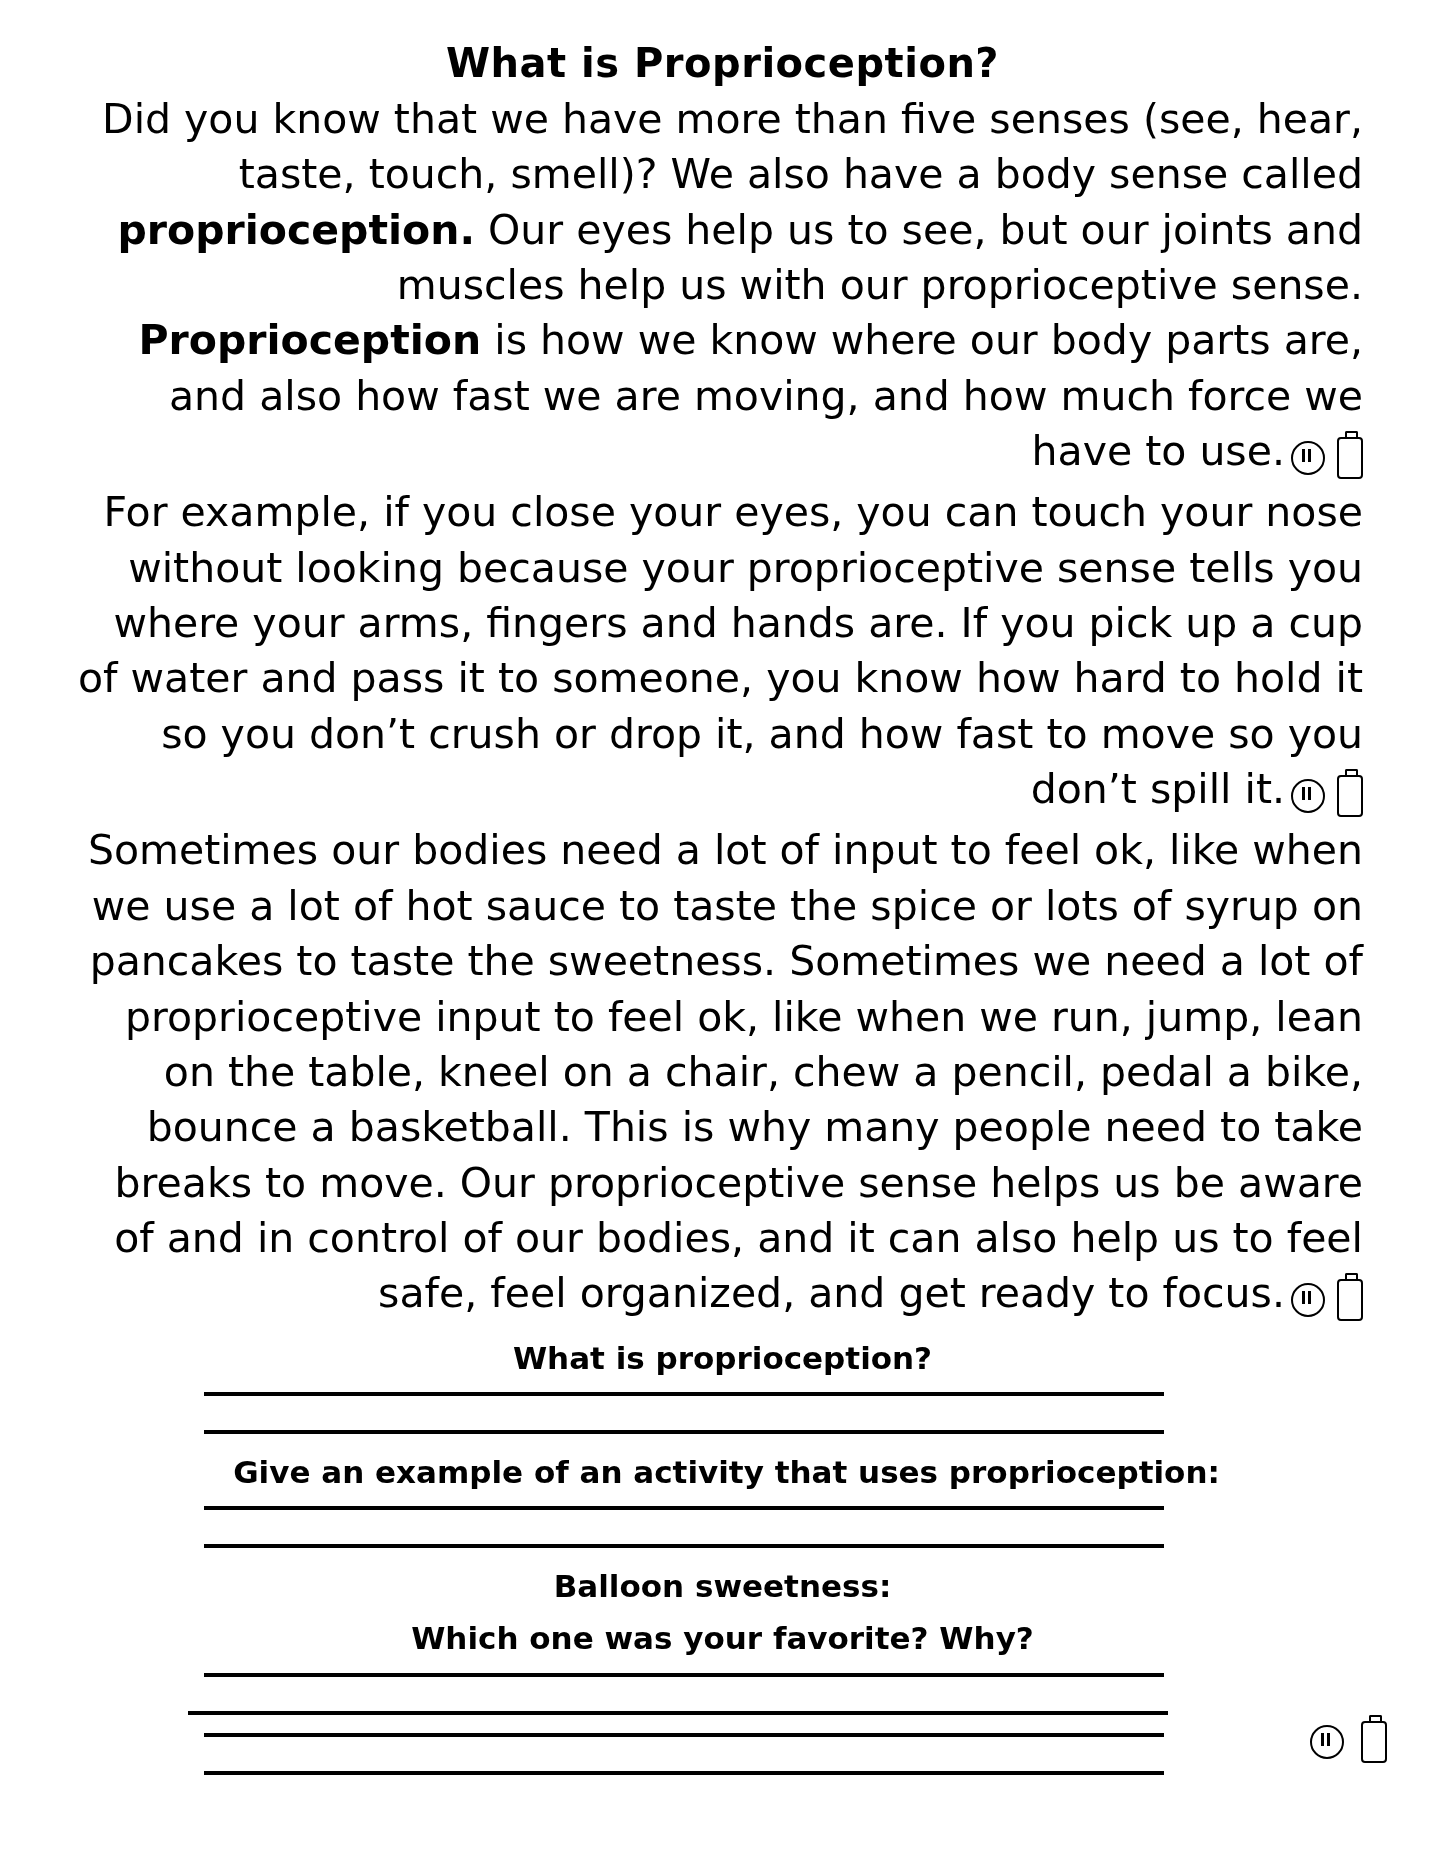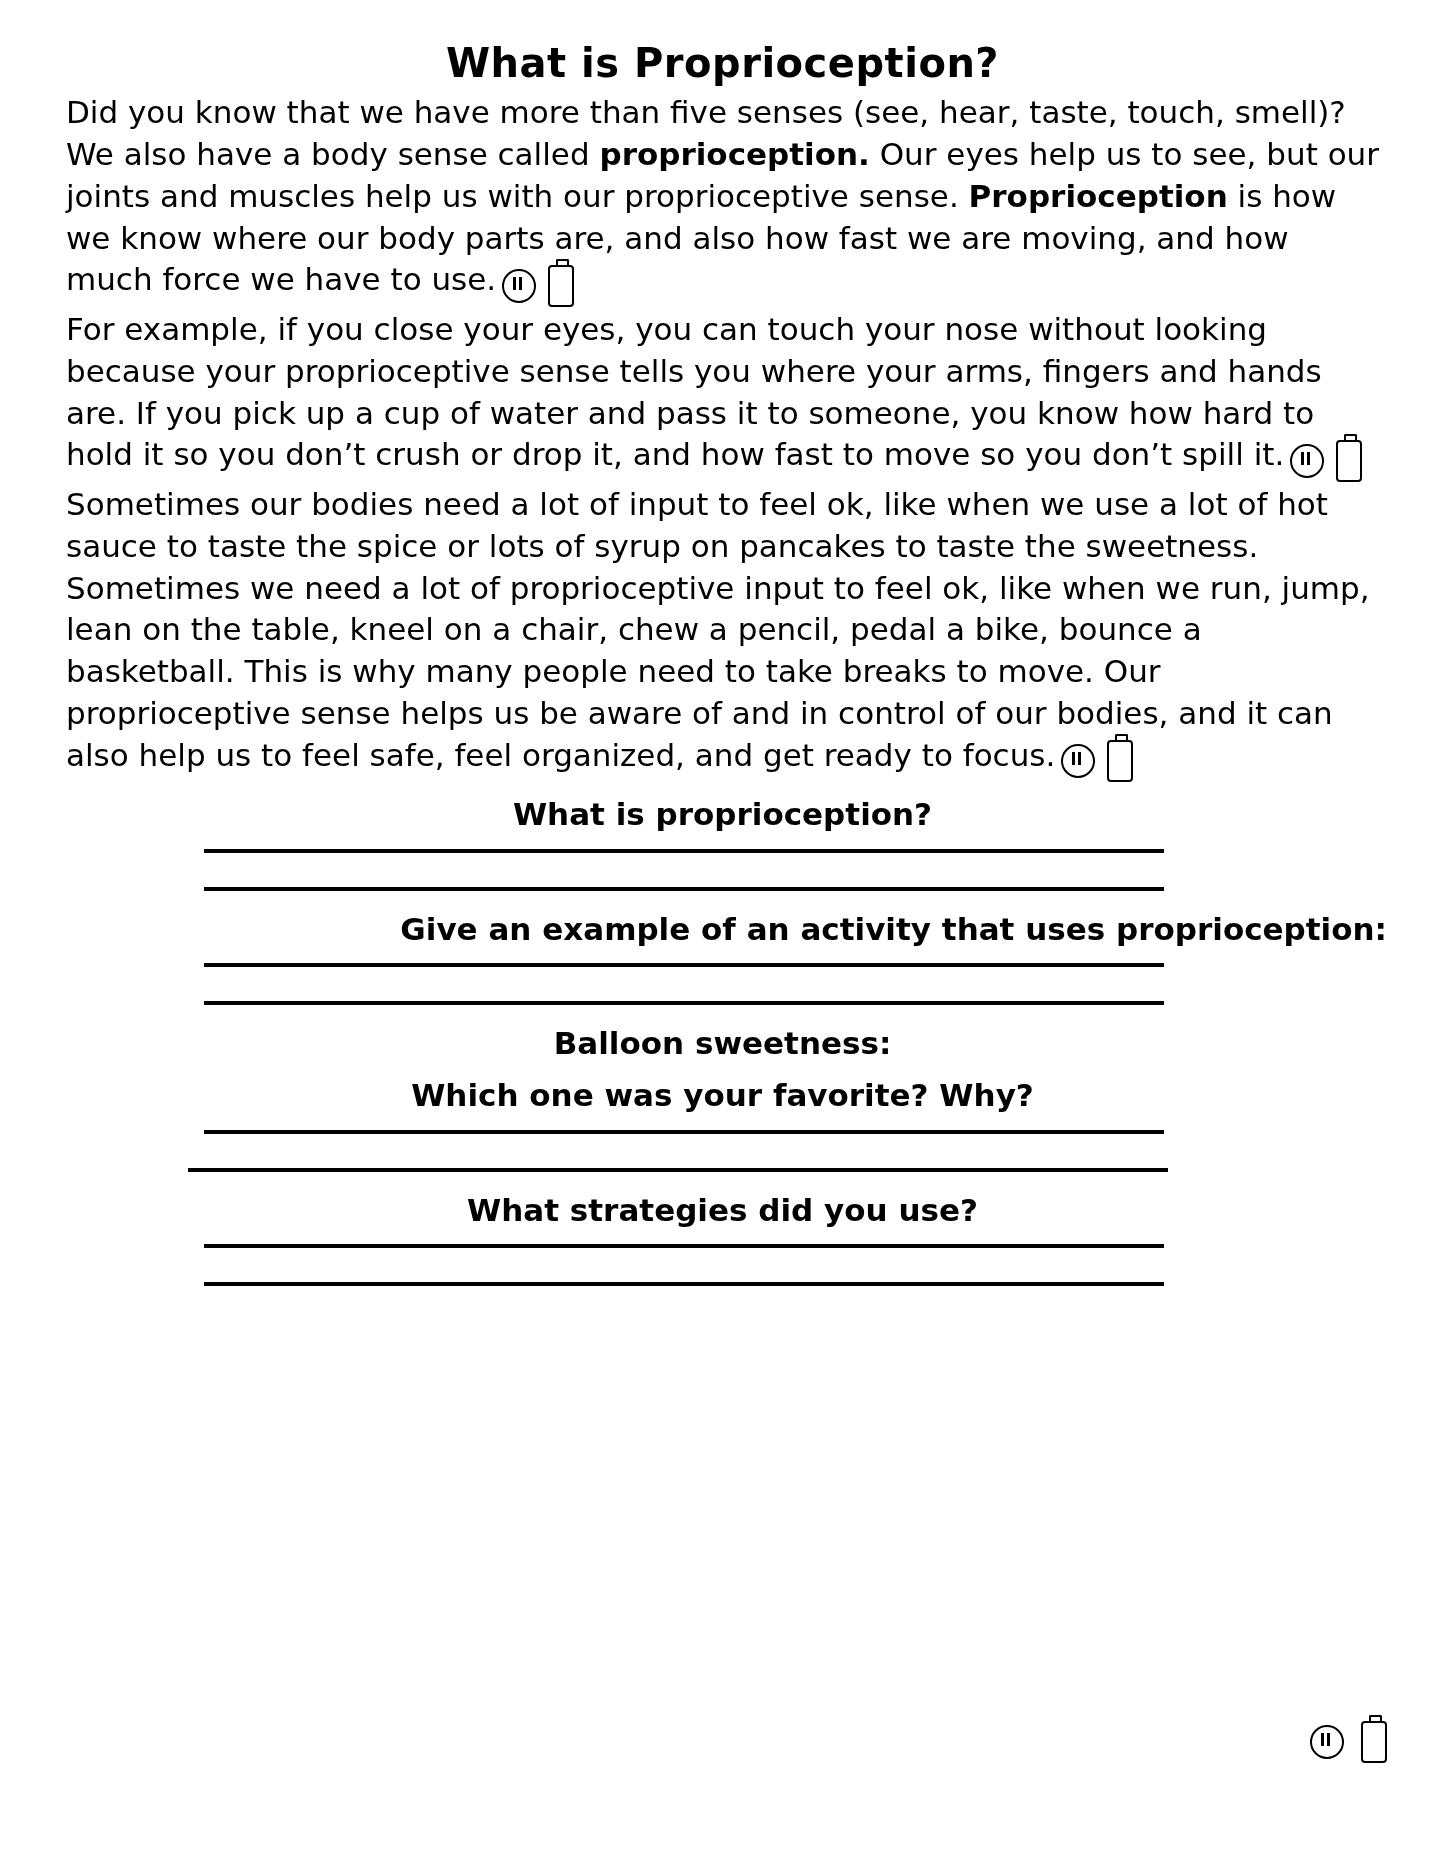--- a/index.html
+++ b/index.html
@@ -23,38 +23,38 @@
   }
   .title {
     text-align: center;
     font-size: 40px;
     font-weight: bold;
     letter-spacing: 0.5px;
     margin: 10px 0 6px 0;
     line-height: 1.15;
   }
   .body-par {
-    text-align: left;
-    font-size: 31px;
+    text-align: right;
+    font-size: 41px;
     line-height: 1.35;
-    margin: 0 0 2px 0;
+    margin: 0 16px 2px 0;
     padding: 0 8px;
   }
   .body-par b {
     font-weight: bold;
   }
   .q-head {
     text-align: center;
     font-size: 31px;
     font-weight: bold;
     margin: 12px 0 4px 0;
     line-height: 1.3;
   }
   .q-head.left {
-    text-align: right;
+    text-align: center;
     padding-left: 8px;
   }
   .lines {
     margin: 14px auto 18px auto;
     width: 1130px;
   }
   .rule {
     border: 0;
     border-top: 4px solid #000;
     margin: 0 0 34px 0;
@@ -150,21 +150,20 @@
     <hr class="rule w4">
   </div>
 
   <div class="q-head" style="margin-bottom:0;">Balloon sweetness:</div>
   <div class="q-head" style="margin-top:12px;">Which one was your favorite? Why?</div>
   <div class="lines">
     <hr class="rule b1">
     <hr class="rule b2">
   </div>
 
-  <div class="q-head">What strategies did you use?</div>
   <div class="lines">
     <hr class="rule s1">
     <hr class="rule s2">
   </div>
 
   <span class="audio-float">
     <span class="pause-btn"></span>
     <span class="batt"></span>
   </span>
 

